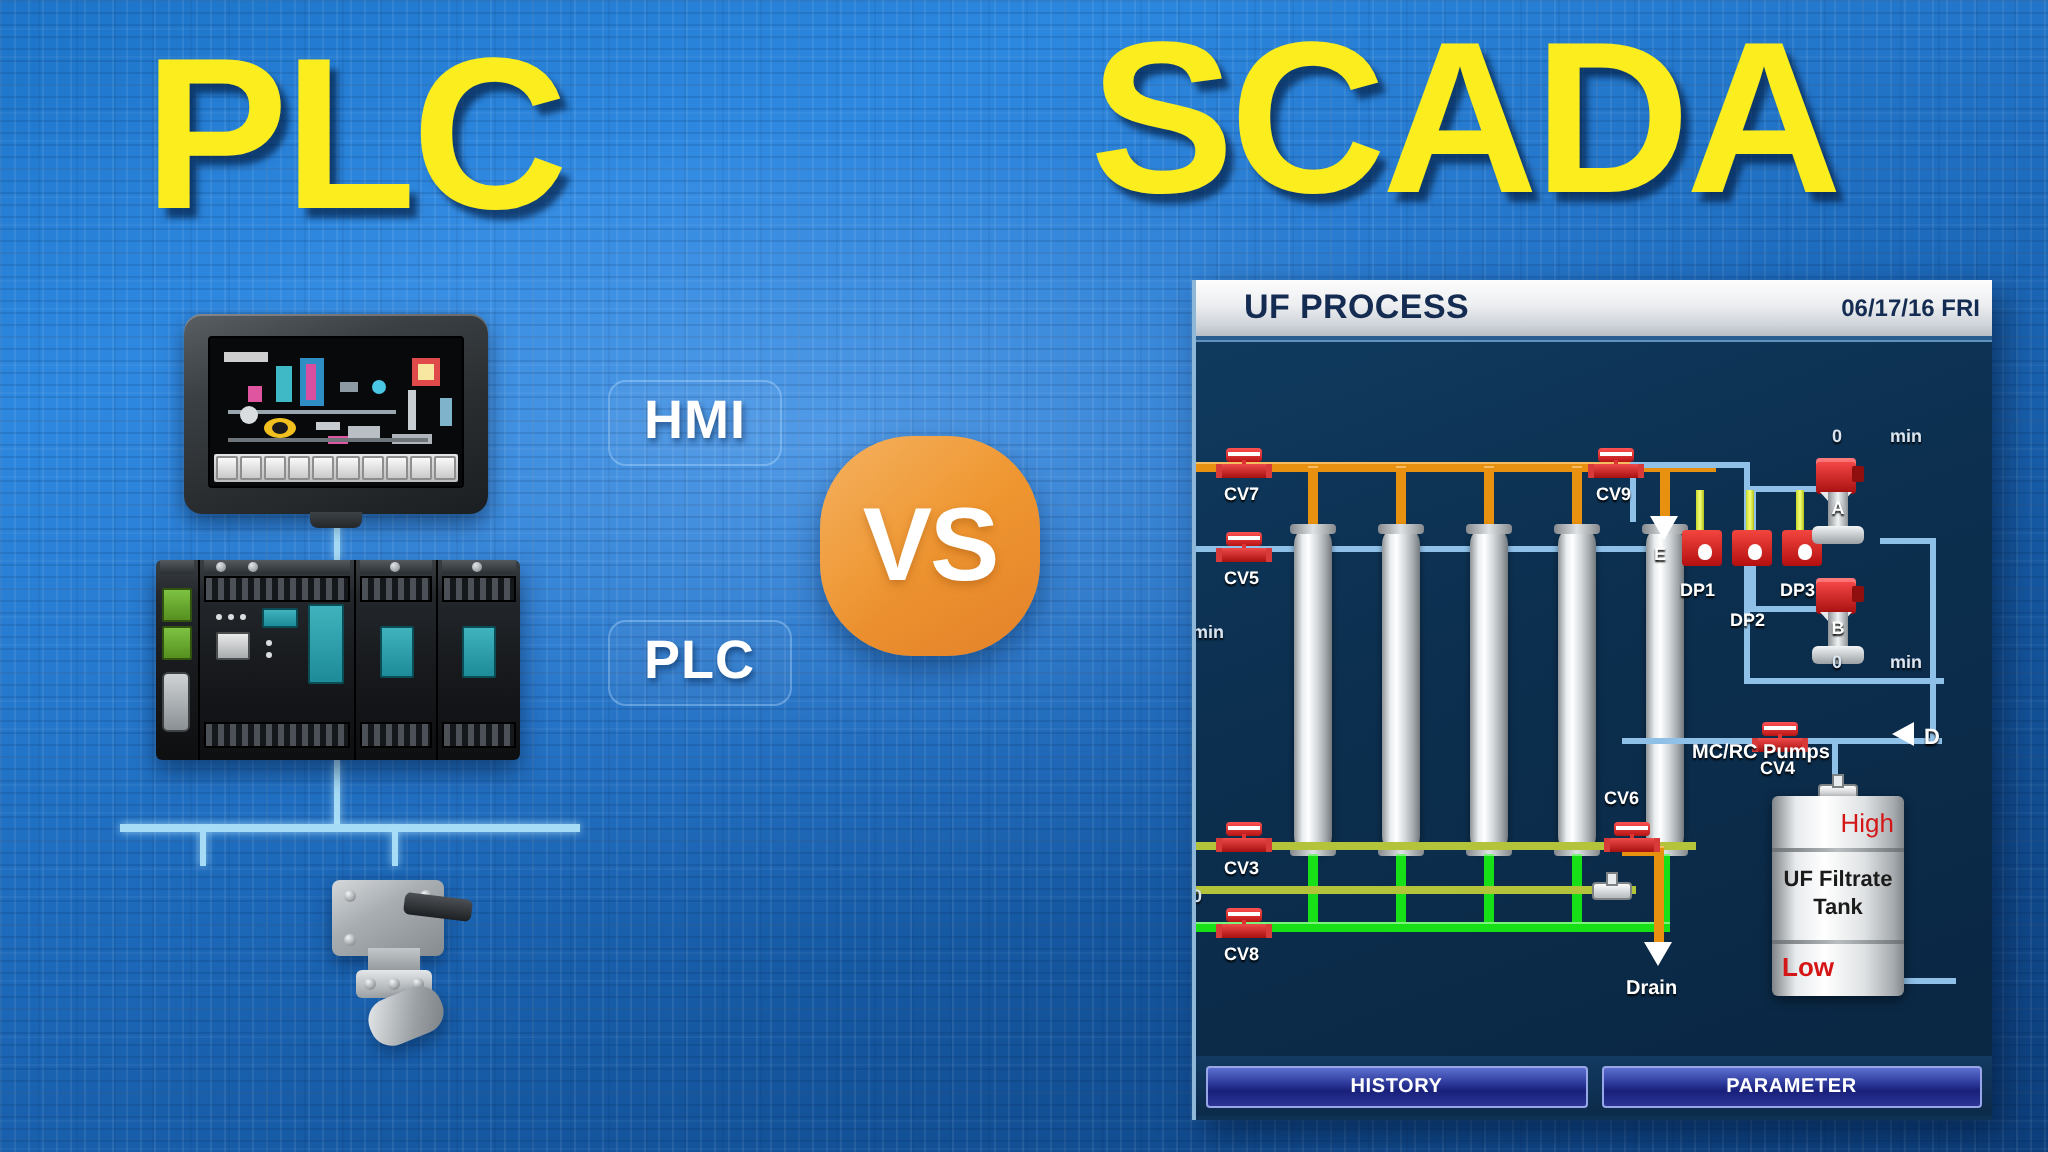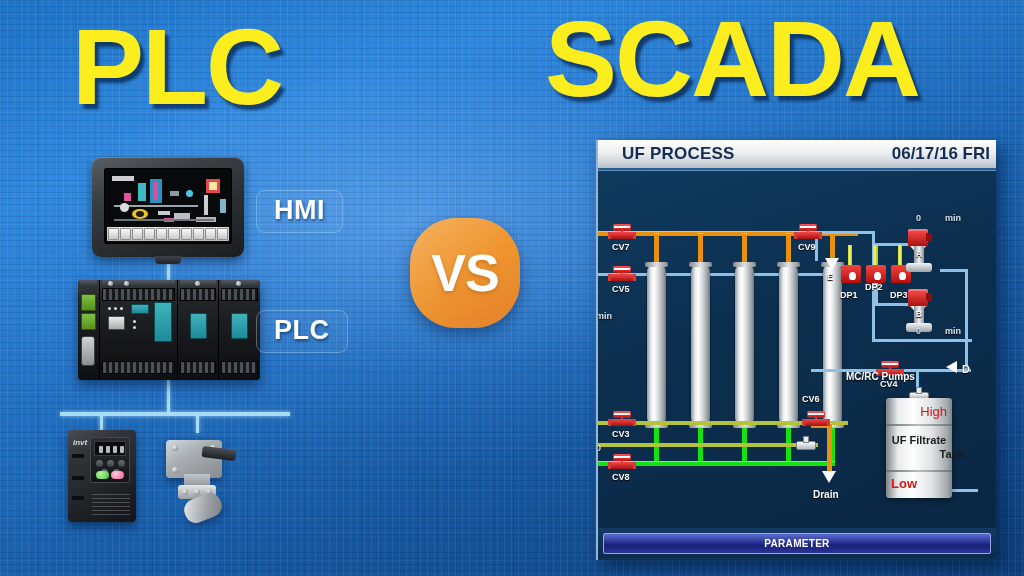--- a/index.html
+++ b/index.html
@@ -58,20 +58,21 @@
     position: absolute;
     border: 1px solid rgba(190,225,255,.35);
     border-radius: 9px;
     padding: 4px 17px 6px 17px;
     color: #ffffff;
     font-weight: 700;
     font-size: 27px;
     letter-spacing: .5px;
     text-shadow: 1px 2px 3px rgba(0,30,70,.55);
     background: rgba(255,255,255,0.035);
+    margin-left: 48px;
   }
 
   
   #hmi-device { position: absolute; left: 92px; top: 27px; width: 152px; height: 100px; }
   .hmi-bezel {
     width: 100%; height: 100%;
     background: linear-gradient(160deg,#5a5f63 0%, #3b4044 28%, #2a2e31 60%, #1b1e21 100%);
     border-radius: 9px;
     box-shadow: 0 5px 11px rgba(0,20,50,.5), inset 0 1px 0 rgba(255,255,255,.25);
     padding: 11px 12px 13px 12px;
@@ -209,21 +210,21 @@
     border-left: 2px solid #8fb8d8;
   }
   #scada-header {
     height: 30px;
     background: linear-gradient(#fdfdfd 0%, #eceef0 45%, #cfd4da 80%, #b9bfc6 100%);
     border-bottom: 2px solid #2a5d8f;
     display: flex; align-items: center; justify-content: space-between;
     padding: 0 6px 0 24px;
   }
   #scada-title { color: #152c52; font-weight: 700; font-size: 17px; letter-spacing: .2px; }
-  #scada-date { color: #152c52; font-weight: 700; font-size: 17px; white-space: nowrap; }
+  #scada-date { color: #152c52; font-weight: 700; font-size: 12px; white-space: nowrap; }
 
   #scada-canvas {
     position: relative; height: 358px;
     background: linear-gradient(160deg,#0f3a5e 0%, #0c2f4f 40%, #0a2743 100%);
     border-top: 1px solid #5f93bd;
     overflow: hidden;
   }
   #scada-footer {
     height: 30px;
     background: linear-gradient(#123a62,#0c2a49);
@@ -405,44 +406,20 @@
       <div class="plc-seg" style="width:41px; border-right:none;">
         <div class="plc-cap"></div>
         <div class="plc-term top"></div>
         <div class="plc-term bot"></div>
         <div class="plc-screw" style="left:17px; top:1px;"></div>
         <div class="plc-teal" style="left:12px; top:33px; width:17px; height:26px;"></div>
       </div>
     </div>
   </div>
 
-  <div id="vfd-device">
-    <div class="vfd-body">
-      <div class="vfd-logo">invt</div>
-      <div class="vfd-vent" style="left:4px;  top:24px; width:12px; height:4px;"></div>
-      <div class="vfd-vent" style="left:4px;  top:46px; width:12px; height:4px;"></div>
-      <div class="vfd-vent" style="left:4px;  top:66px; width:12px; height:4px;"></div>
-      <div class="vfd-keypad">
-        <div class="vfd-disp">
-          <i style="left:4px;"></i>
-            <i style="left:11px;"></i>
-            <i style="left:18px;"></i>
-            <i style="left:25px;"></i>
-        </div>
-        <div class="vfd-btn" style="left:5px;  top:22px;"></div>
-        <div class="vfd-btn" style="left:16px; top:22px;"></div>
-        <div class="vfd-btn" style="left:27px; top:22px;"></div>
-        <div class="vfd-btn" style="left:10px; top:31px;"></div>
-        <div class="vfd-btn" style="left:22px; top:31px;"></div>
-        <div class="vfd-run"></div>
-        <div class="vfd-stop"></div>
-      </div>
-      <div class="vfd-lbl"></div>
-    </div>
-  </div>
 
   <div id="valve-device">
     <div class="valve-head">
       <div class="valve-bolt" style="left:6px;  top:5px;"></div>
       <div class="valve-bolt" style="left:44px; top:5px;"></div>
       <div class="valve-bolt" style="left:6px;  top:27px;"></div>
     </div>
     <div class="valve-lever"></div>
     <div class="valve-neck"></div>
     <div class="valve-flange">
@@ -592,21 +569,21 @@
         <div class="dp-tube"></div>
         <div class="dp-head"></div>
         <div class="dp-dot"></div>
       </div>
     <div class="dpump" style="left:293px; top:74px;">
         <div class="dp-tube"></div>
         <div class="dp-head"></div>
         <div class="dp-dot"></div>
       </div>
     <div class="stxt" style="left:242px; top:119px;">DP1</div>
-    <div class="stxt" style="left:267px; top:111px;">DP2</div>
+    <div class="stxt" style="left:267px; top:134px;">DP2</div>
     <div class="stxt" style="left:292px; top:119px;">DP3</div>
 
     <div class="pump" style="left:308px; top:58px;">
       <div class="pump-motor"></div>
         <div class="pump-cone"></div>
         <div class="pump-col"></div>
         <div class="pump-base"></div>
       <div class="pump-lbl">A</div>
     </div>
     <div class="pump" style="left:308px; top:118px;">
@@ -630,21 +607,22 @@
 
     <div class="arrow-l" style="left:348px; top:190px;"></div>
     <div class="stxt" style="left:364px; top:192px; font-size:11px;">D</div>
 
     <div class="mvalve" style="left:309px; top:219px;"></div>
     <div class="tank" style="left:288px; top:227px;">
       <div class="tank-band" style="top:26px;"></div>
       <div class="tank-band" style="top:72px;"></div>
       <div class="tank-hi" style="top:6px;">High</div>
       <div class="tank-txt" style="top:36px;">UF Filtrate</div>
-      <div class="tank-txt" style="top:50px;margin-left:33px;">Tank</div>
+      <div class="tank-txt" style="top:50px;">Tank</div>
       <div class="tank-lo" style="top:78px;">Low</div>
     </div>
   </div>
 
   <div id="scada-footer">
+    <div class="scada-btn">HISTORY</div>
     <div class="scada-btn">PARAMETER</div>
   </div>
 </div>
 
 </body></html>

